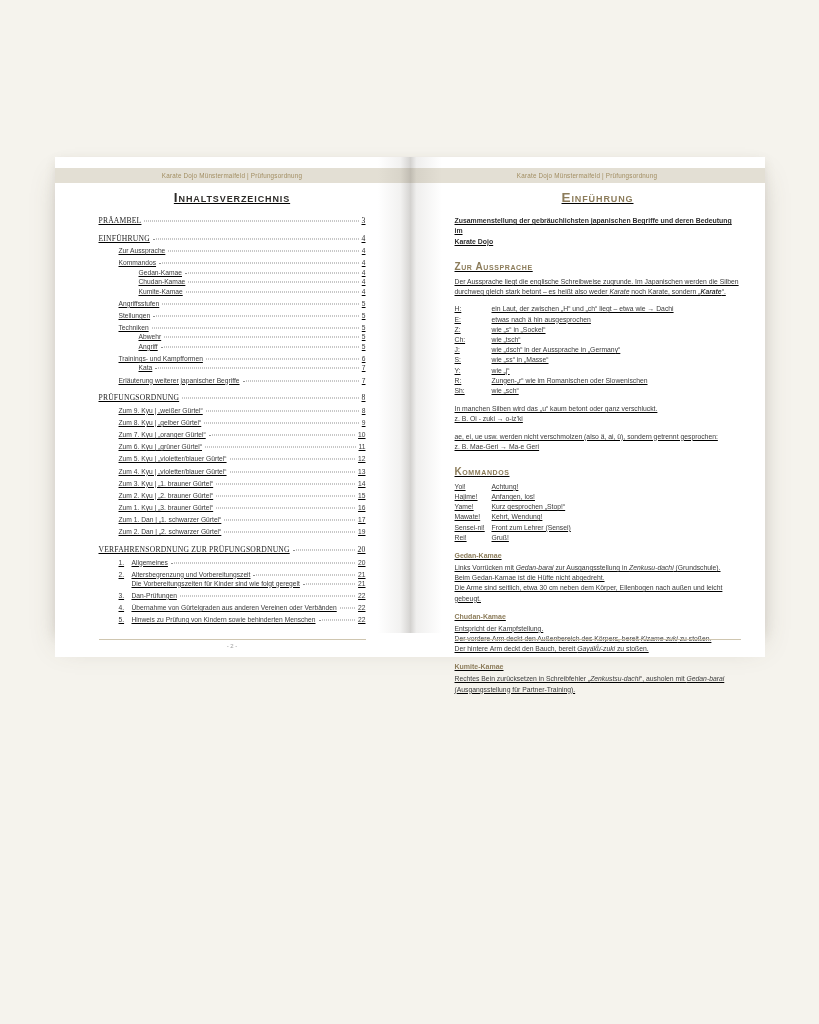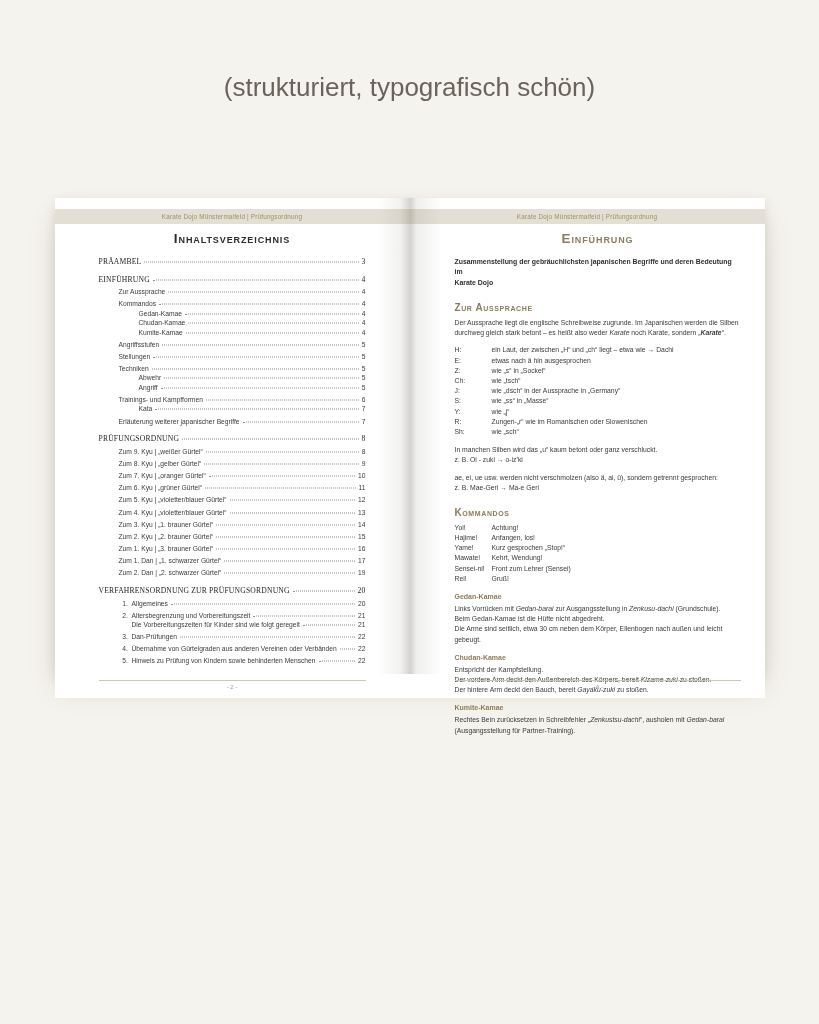--- a/index.html
+++ b/index.html
@@ -9,35 +9,36 @@
     -webkit-font-smoothing:antialiased;
   }
   .banner{text-align:center;padding-top:62px;color:#6b635b;}
   .banner h1{margin:0;font-size:47px;font-weight:400;letter-spacing:1px;}
   .banner .subtitle{margin-top:10px;font-size:26px;font-weight:400;}
 
   .book{
     position:relative;width:710px;height:476px;margin:95px auto 0;display:flex;
     background:#a21caf;
     box-shadow:0 16px 28px -6px rgba(90,80,66,0.28), 0 4px 10px rgba(90,80,66,0.12);
+    text-decoration:underline;
   }
   .page{position:relative;width:355px;height:500px;background:#fff;box-sizing:border-box;padding-top:33px;}
   .page-left{padding-left:44px;padding-right:44px;}
   .page-right{padding-left:45px;padding-right:24px;}
 
   .running-header{
     position:absolute;top:11px;left:0;right:0;height:15px;background:#e3dfd4;
     color:#a28e62;font-size:6.3px;line-height:15px;text-align:center;letter-spacing:0.2px;
   }
   .page-title{margin:0 0 11px;text-align:center;font-variant:small-caps;font-weight:700;font-size:13.5px;letter-spacing:0.9px;}
   .title-dark{color:#2d2b28;}
   .title-gold{color:#8c7c5a;}
 
   
-  .toc{margin-top:3px;text-align:center;}
+  .toc{margin-top:3px;}
   .toc-row{display:flex;align-items:baseline;font-size:6.7px;color:#3a3a3a;line-height:1.25;}
   .toc-row.toc-l1{font-family:"Liberation Serif",serif;font-size:7.6px;color:#1d1d1d;margin-top:8.5px;letter-spacing:0.2px;}
   .toc-row.toc-l2{margin-top:3.8px;padding-left:20px;}
   .toc-row.toc-l3{margin-top:1px;padding-left:40px;}
   .toc-row.toc-n{margin-top:3.8px;padding-left:20px;}
   .toc-row.toc-s{margin-top:0.5px;padding-left:33px;}
   .toc-row:first-child{margin-top:0;}
   .toc-numpre{display:inline-block;width:13px;flex-shrink:0;}
   .toc-label{white-space:nowrap;}
   .toc-dots{flex:1;border-bottom:1px dotted #8f8f8f;margin:0 3px;transform:translateY(-1.5px);min-width:8px;}
@@ -70,21 +71,20 @@
       rgba(125,120,110,0.12) 60%,
       rgba(125,120,110,0) 100%);
   }
 </style>
 </head>
 <body>
 
 <div class="stage">
 
   <div class="banner">
-    <div class="subtitle">(strukturiert, typografisch schön)</div>
   </div>
 
   <div class="book">
 
     <section class="page page-left">
       <div class="running-header">Karate Dojo Münstermaifeld | Prüfungsordnung</div>
       <h2 class="page-title title-dark">Inhaltsverzeichnis</h2>
       <div class="toc" id="toc">
           <div class="toc-row toc-l1">
             <span class="toc-label">PRÄAMBEL</span>

